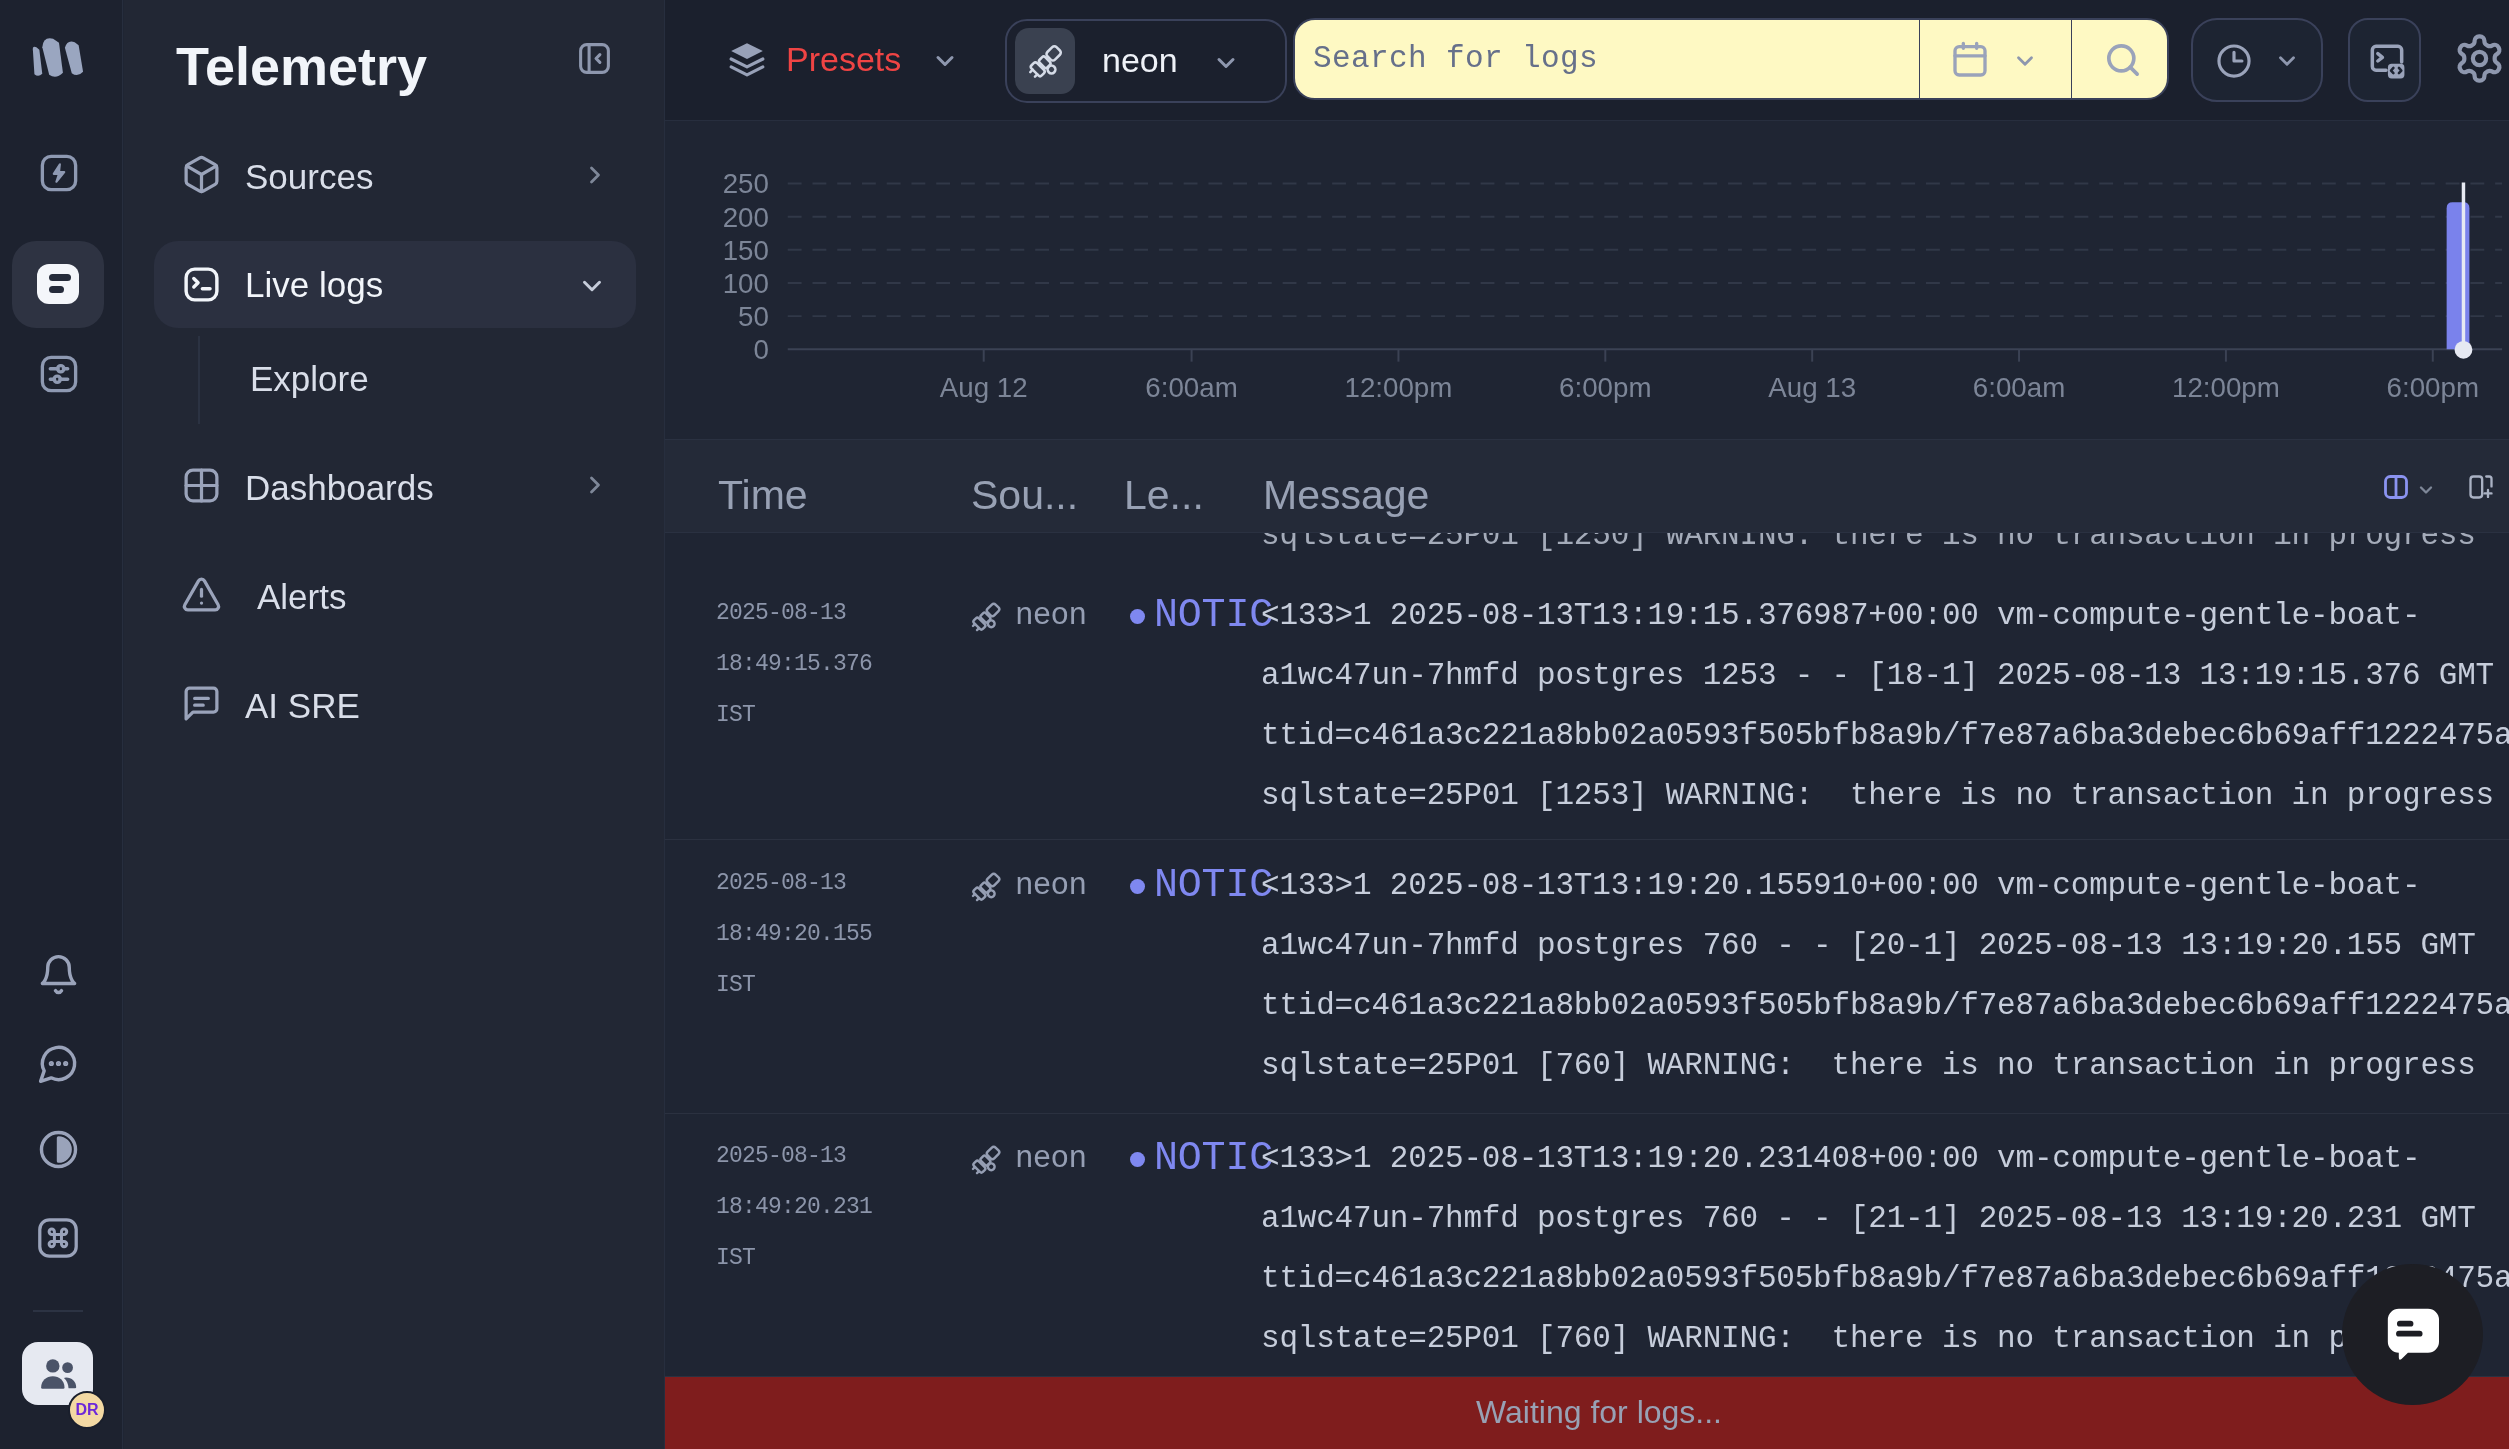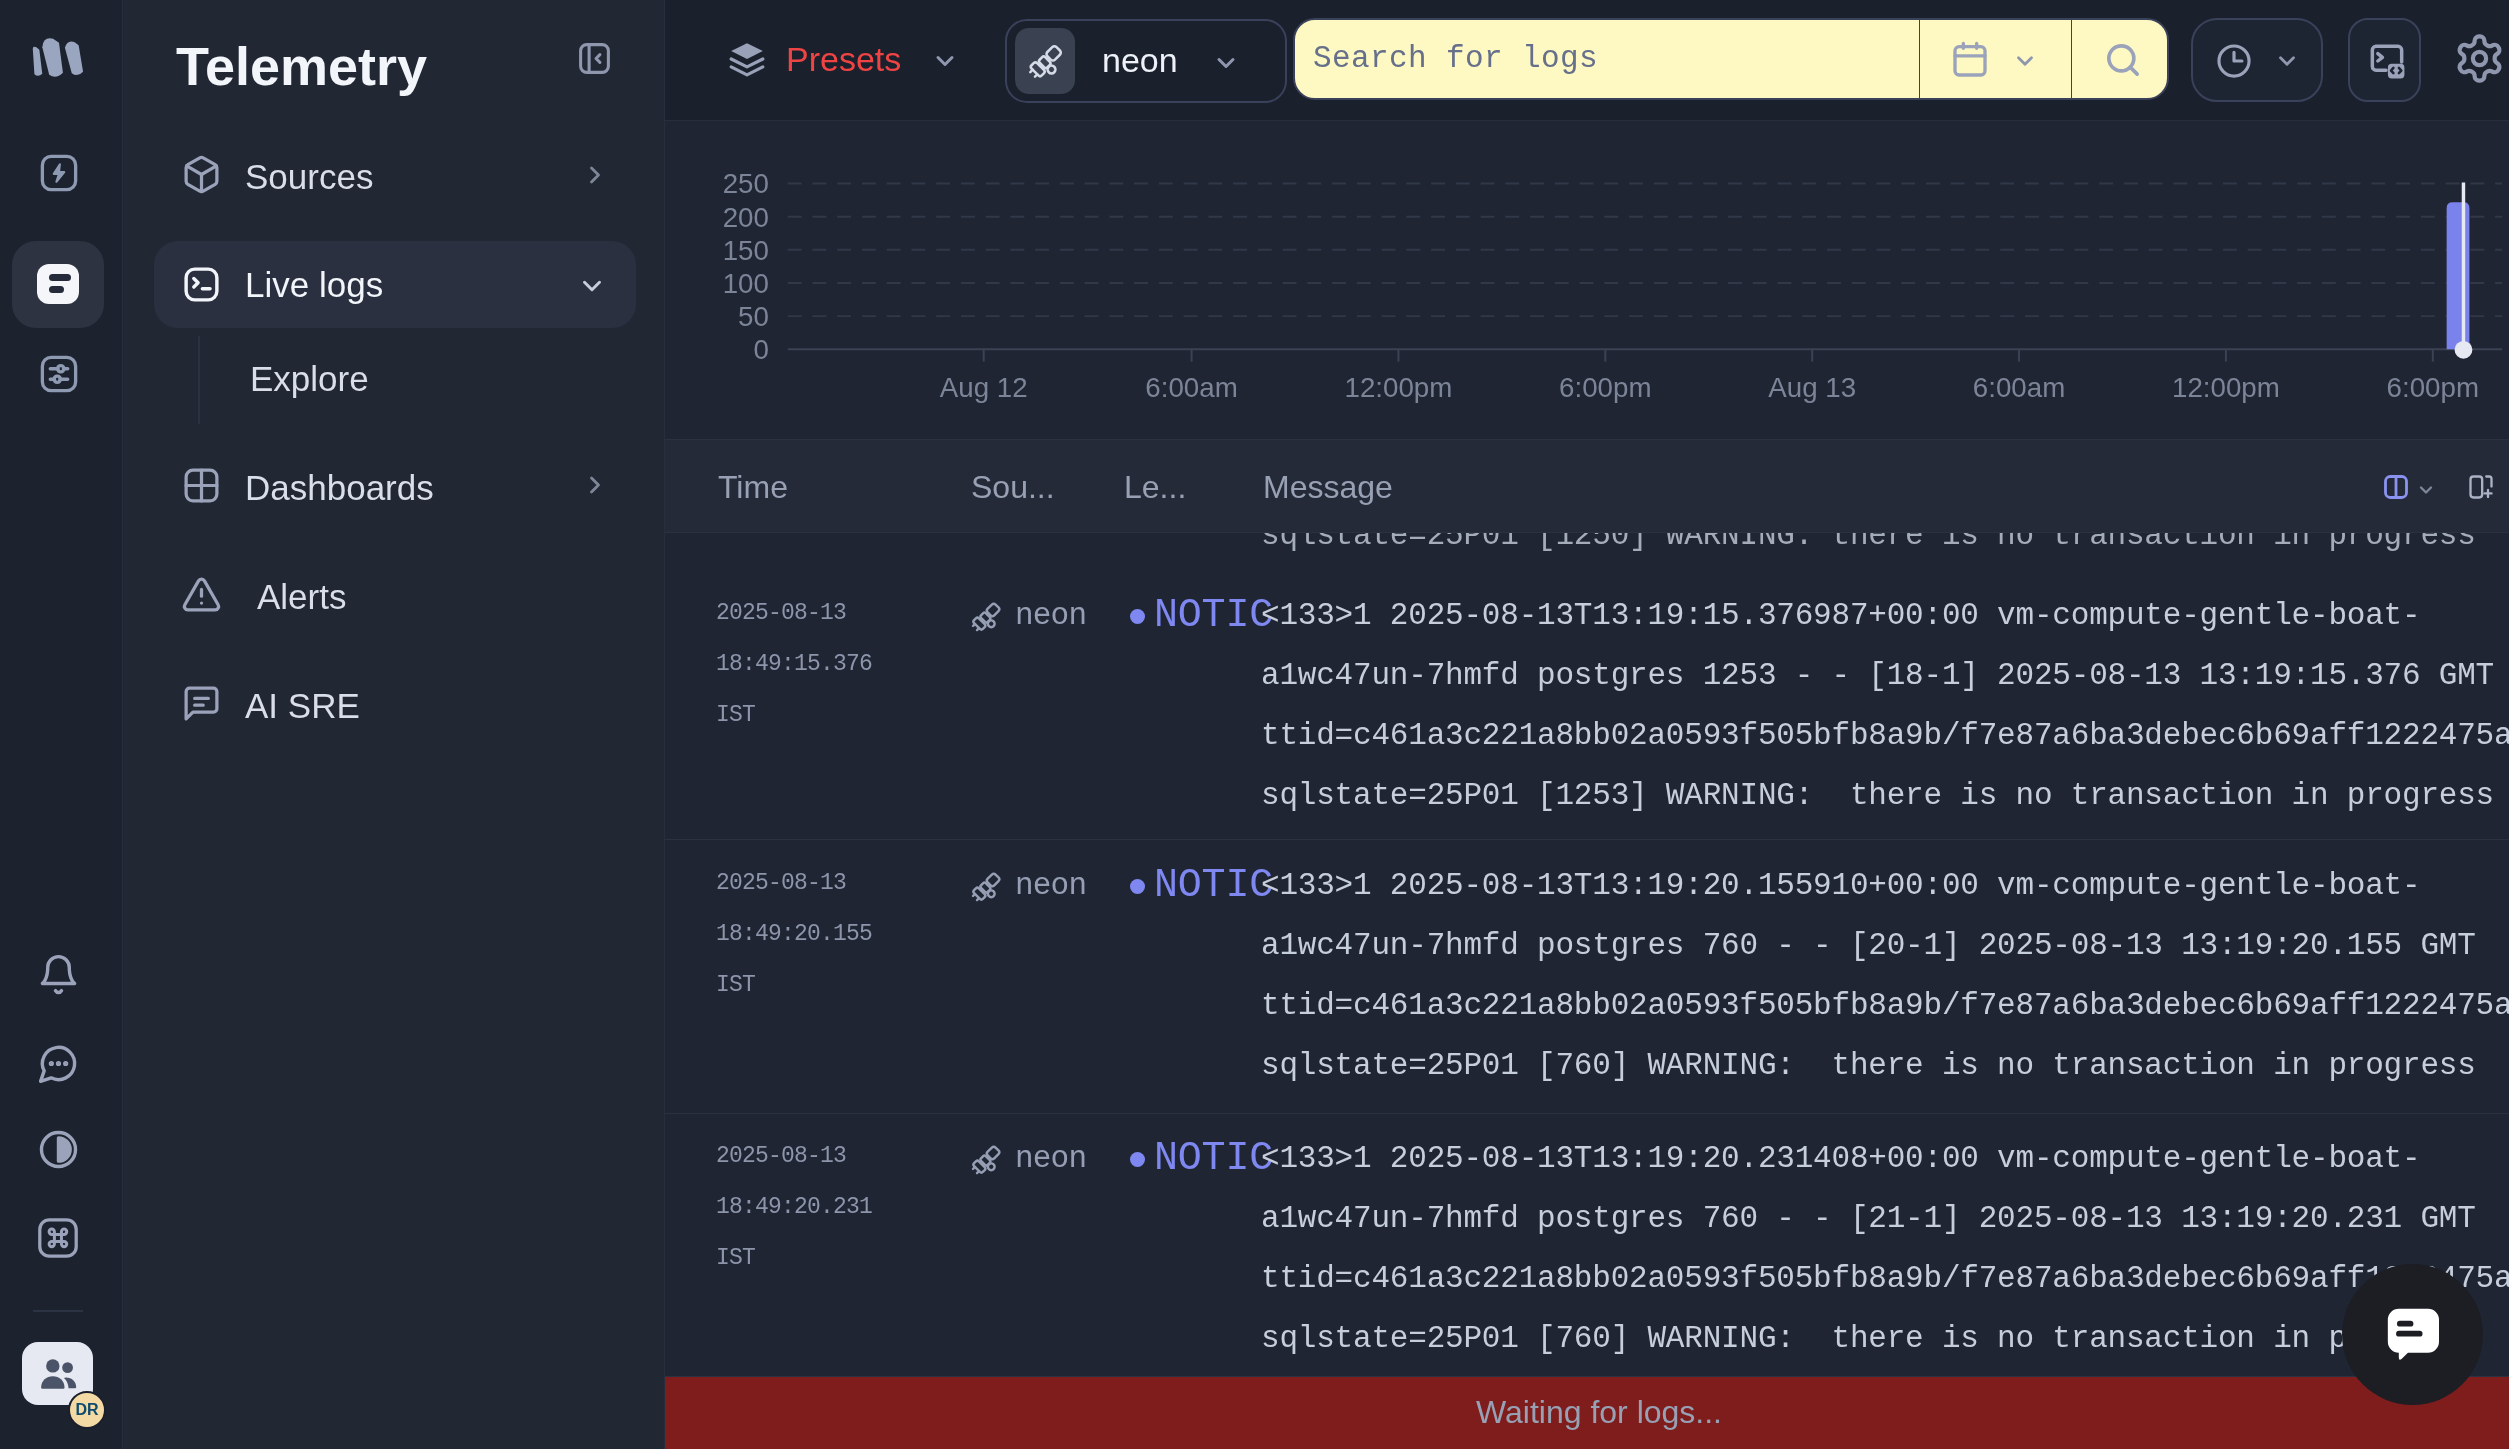--- a/index.html
+++ b/index.html
@@ -12,21 +12,21 @@
 
 #rail { position:absolute; left:0; top:0; width:123px; height:1449px; background:#1D222F; border-right:1px solid #272E3E; }
 
 #sidebar { position:absolute; left:124px; top:0; width:541px; height:1449px; background:#222734; border-right:1px solid #272E3E; }
 .navtext { font-size:35px; color:#D9DEE9; }
 
 #toolbar { position:absolute; left:665px; top:0; width:1844px; height:121px; background:#1B202D; border-bottom:1px solid #272E3E; }
 
 #content { position:absolute; left:665px; top:122px; width:1844px; height:1328px; background:#1F2533; }
 #thead { position:absolute; left:665px; top:439px; width:1844px; height:94px; background:#242A38; border-top:1px solid #2A3141; border-bottom:1px solid #2A3141; z-index:5; }
-.hlabel { position:absolute; top:0; height:94px; line-height:94px; font-size:32px; color:#98A1B4; }
+.hlabel { position:absolute; top:8px; height:94px; line-height:94px; font-size:41px; color:#98A1B4; }
 #footer { position:absolute; left:665px; top:1376px; width:1844px; height:73px; background:#7f1d1d; border-top:1px solid #2A3141; z-index:6; text-align:center; text-indent:24px; line-height:71px; font-size:32px; color:#98A1B4; }
 .row { position:absolute; left:665px; width:1844px; border-bottom:1px solid #2B3140; }
 .tcol { position:absolute; left:51px; top:17px; font-size:23px; line-height:51px; color:#8C95AA; letter-spacing:-0.8px; }
 .msg  { position:absolute; left:596px; top:15px; width:1287px; font-size:31px; line-height:60px; color:#C6CDDB; letter-spacing:-0.2px; white-space:nowrap; }
 .srcc { position:absolute; left:306px; top:30px; height:30px; }
 .lvl  { position:absolute; left:459px; top:30px; height:30px; }
 .lvltext { position:absolute; left:30px; top:0; font-size:40px; line-height:30px; color:#7F88F0; letter-spacing:-0.2px; font-family:"Liberation Mono", monospace; }
 .dot { position:absolute; left:3px; top:8px; width:15px; height:15px; border-radius:50%; background:#7F88F0; }
 .srctext { position:absolute; left:44px; top:0; font-size:31px; line-height:30px; color:#959EB3; letter-spacing:-0.8px; font-family:"Liberation Mono", monospace; }
 </style>
@@ -85,21 +85,21 @@
 
   <div class="abs" style="left:33px; top:1310px; width:50px; height:2px; background:#2C3343;"></div>
 
   <div class="abs" style="left:22px; top:1342px; width:71px; height:63px; background:#E6E9F1; border-radius:16px;"></div>
   <svg class="abs" style="left:34px; top:1350px;" width="48" height="46" viewBox="0 0 24 24" fill="#4A5368">
       <circle cx="9.3" cy="8.3" r="3.5"></circle>
       <path d="M3.2 19.5c0-3.5 2.8-5.8 6.1-5.8s6.1 2.3 6.1 5.8q0 .7-.7.7H3.9q-.7 0-.7-.7Z"></path>
       <circle cx="17" cy="9.2" r="2.8"></circle>
       <path d="M16.2 14.3c3 0 5.3 2.1 5.3 5.1q0 .6-.6.6h-3.4c-.1-2.3-.9-4.1-2.4-5.4q.5-.3 1.1-.3Z"></path>
     </svg>
-  <div class="abs" style="left:68px; top:1391px; width:38px; height:38px; background:#F3D9A3; border:2px solid #1A1F2C; border-radius:50%; text-align:center; line-height:34px; font-size:16px; font-weight:bold; color:#0c4a6e; z-index:3;">DR</div>
+  <div class="abs" style="left:68px; top:1391px; width:38px; height:38px; background:#F3D9A3; border:2px solid #1A1F2C; border-radius:50%; text-align:center; line-height:34px; font-size:16px; font-weight:bold; color:#6d28d9; z-index:3;">DR</div>
 </div>
 <div id="sidebar">
   <div class="abs" style="left:52px; top:35px; font-size:54px; font-weight:bold; color:#F2F5FA;">Telemetry</div>
   <svg class="abs" style="left:452px; top:40px;" width="37" height="37" viewBox="0 0 24 24" fill="none" stroke="#8E97AE" stroke-width="2" stroke-linecap="round" stroke-linejoin="round">
       <rect x="3" y="3" width="18" height="18" rx="4"></rect>
       <path d="M8.5 3v18"></path>
       <path d="m15.5 9.5-2.5 2.5 2.5 2.5"></path>
     </svg>
 
   <svg class="abs" style="left:57px; top:154px;" width="41" height="41" viewBox="0 0 24 24" fill="none" stroke="#9AA3BA" stroke-width="1.9" stroke-linecap="round" stroke-linejoin="round">

